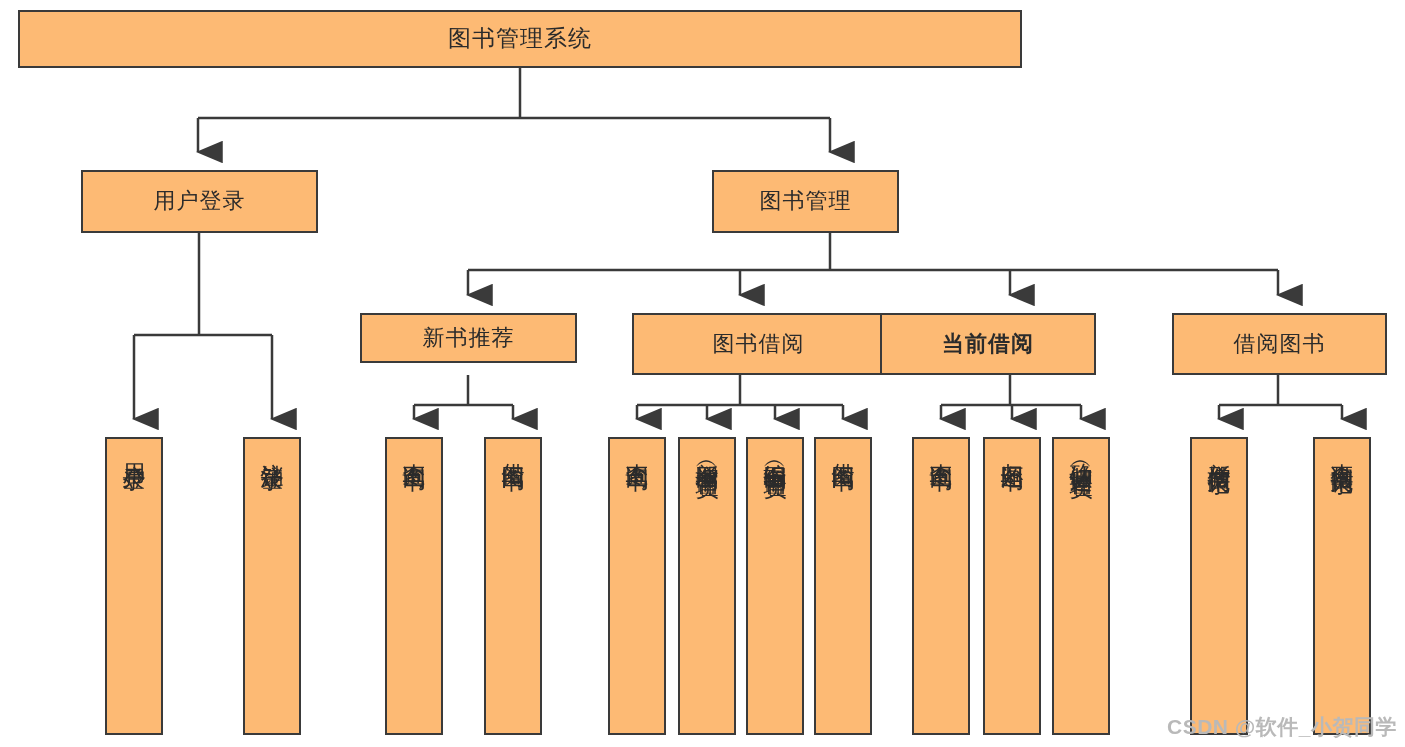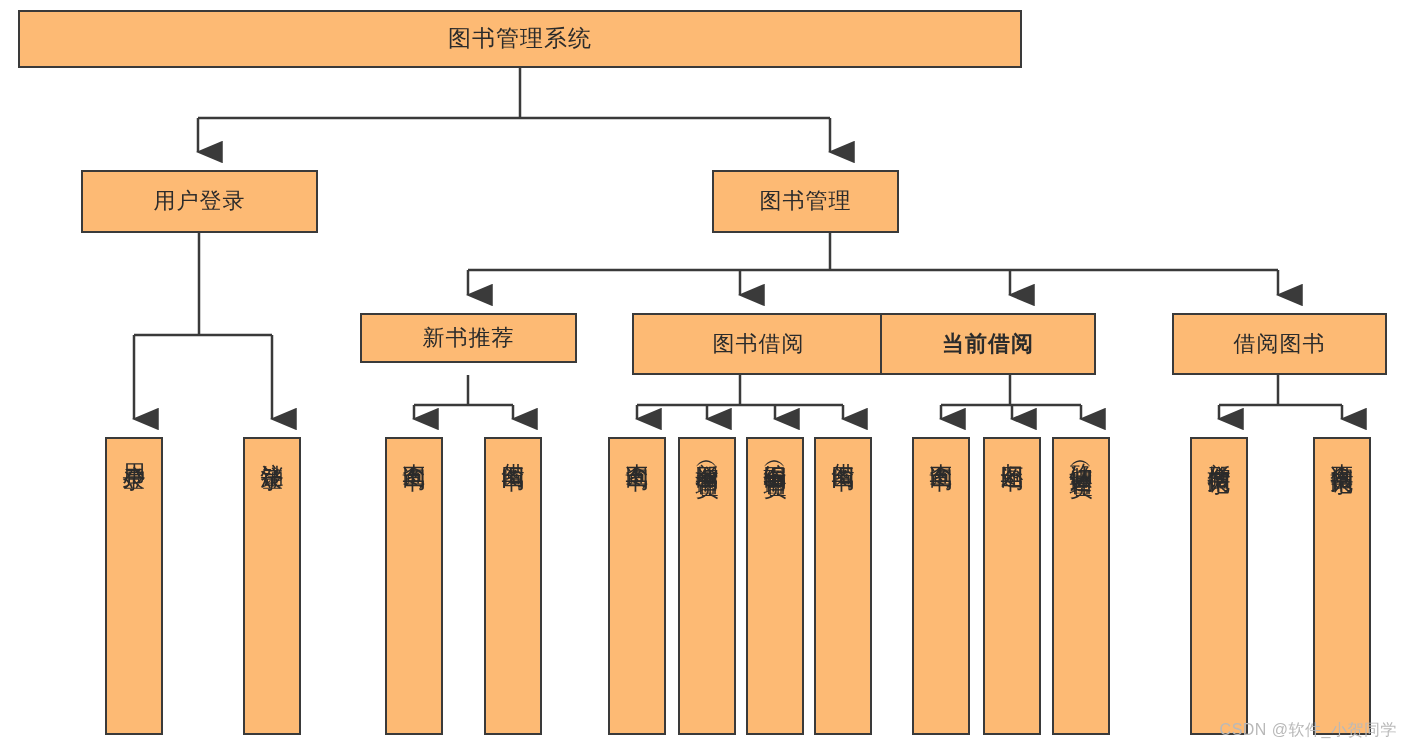--- a/index.html
+++ b/index.html
@@ -56,25 +56,26 @@
     line-height: 1.18;
     letter-spacing: 2px;
     color: #2b2b2b;
     white-space: nowrap;
     text-align: left;
   }
   .watermark {
     position: absolute;
     right: 8px;
     bottom: 6px;
-    font-size: 16px;
+    font-size: 21px;
     color: #b9b9b9;
     letter-spacing: 0.5px;
     white-space: nowrap;
     pointer-events: none;
+    font-weight: bold;
   }
 </style>
 </head>
 <body>
 
 <div id="canvas">
 
   <svg class="wires" viewBox="0 0 1405 747">
     <defs>
       <marker id="arrow" viewBox="0 0 10 12" refX="5" refY="11" markerWidth="9" markerHeight="11" orient="auto-start-reverse">

